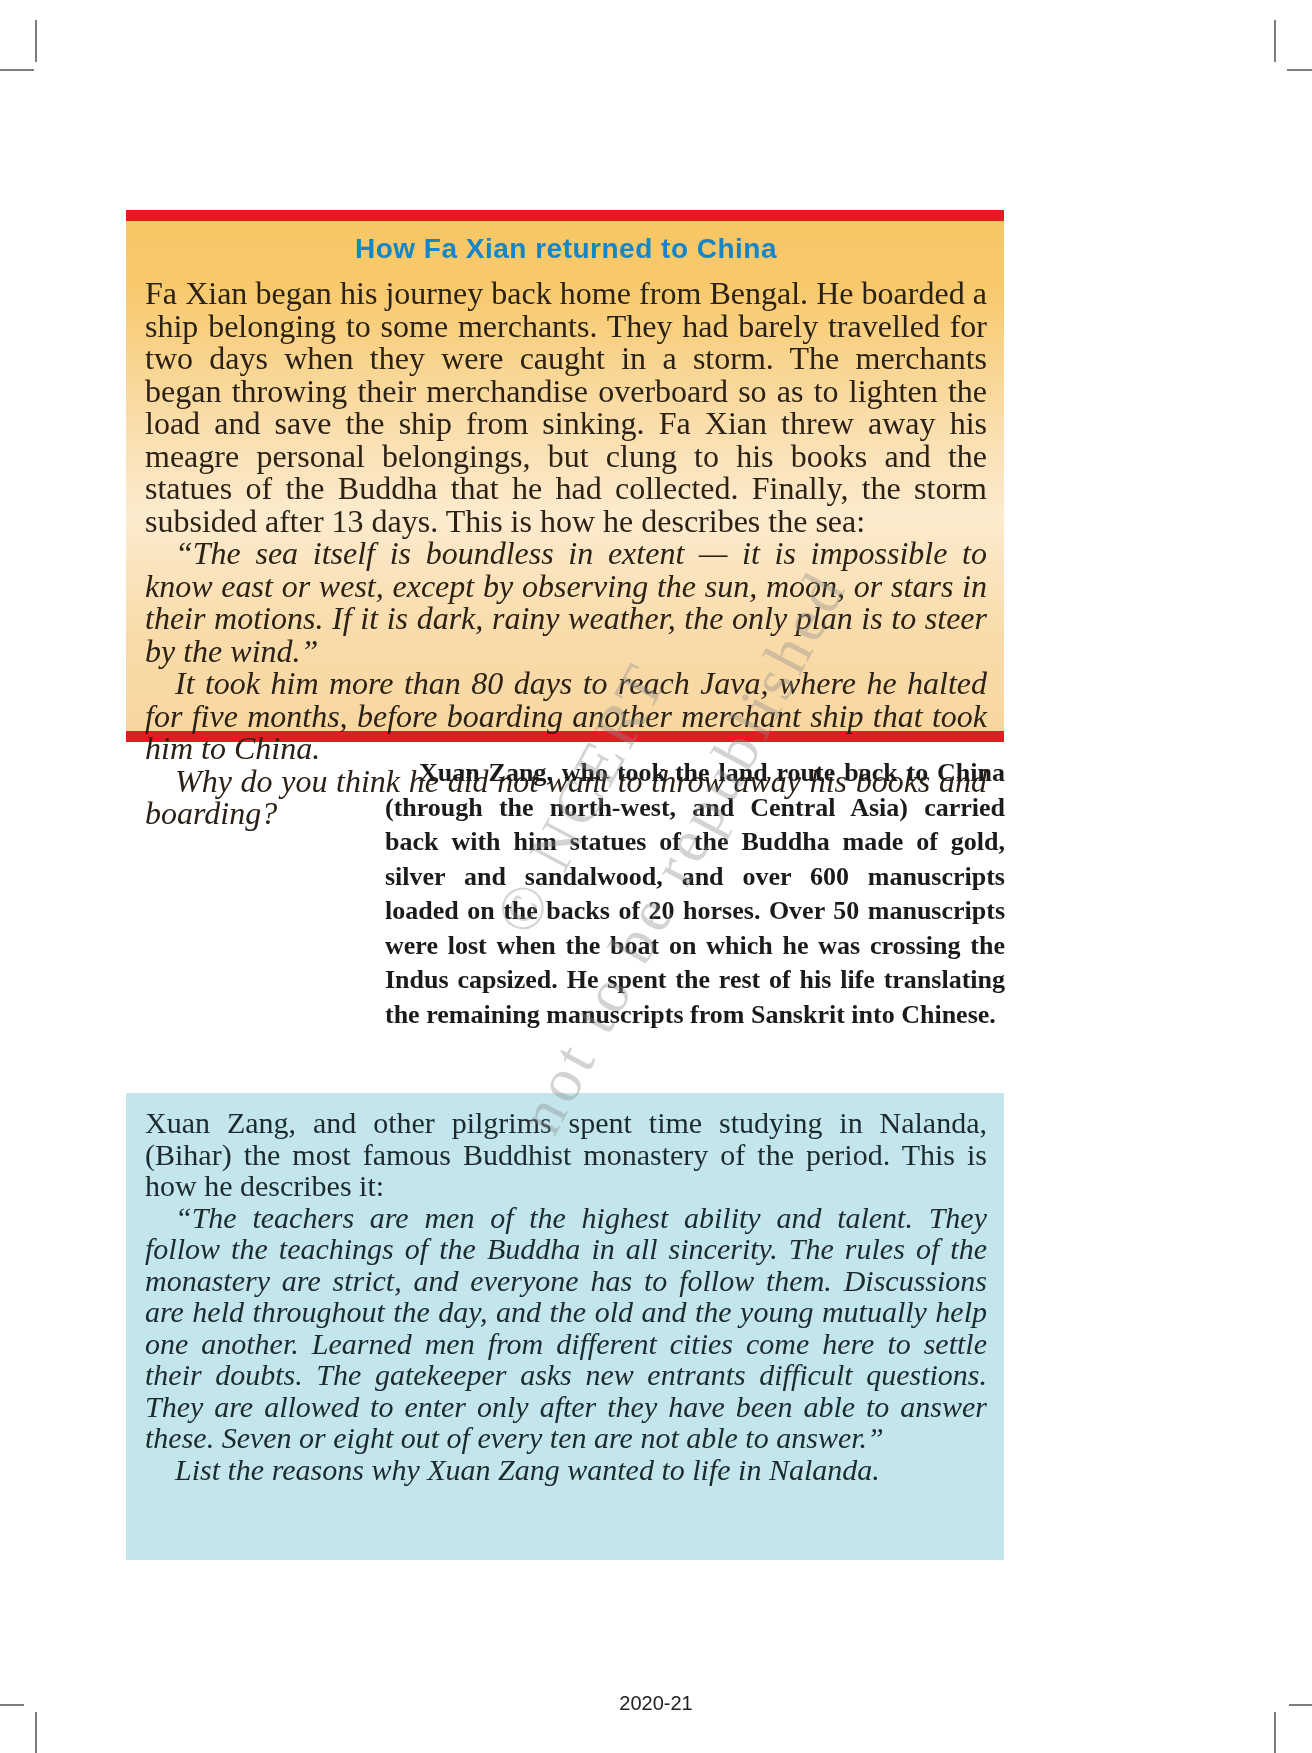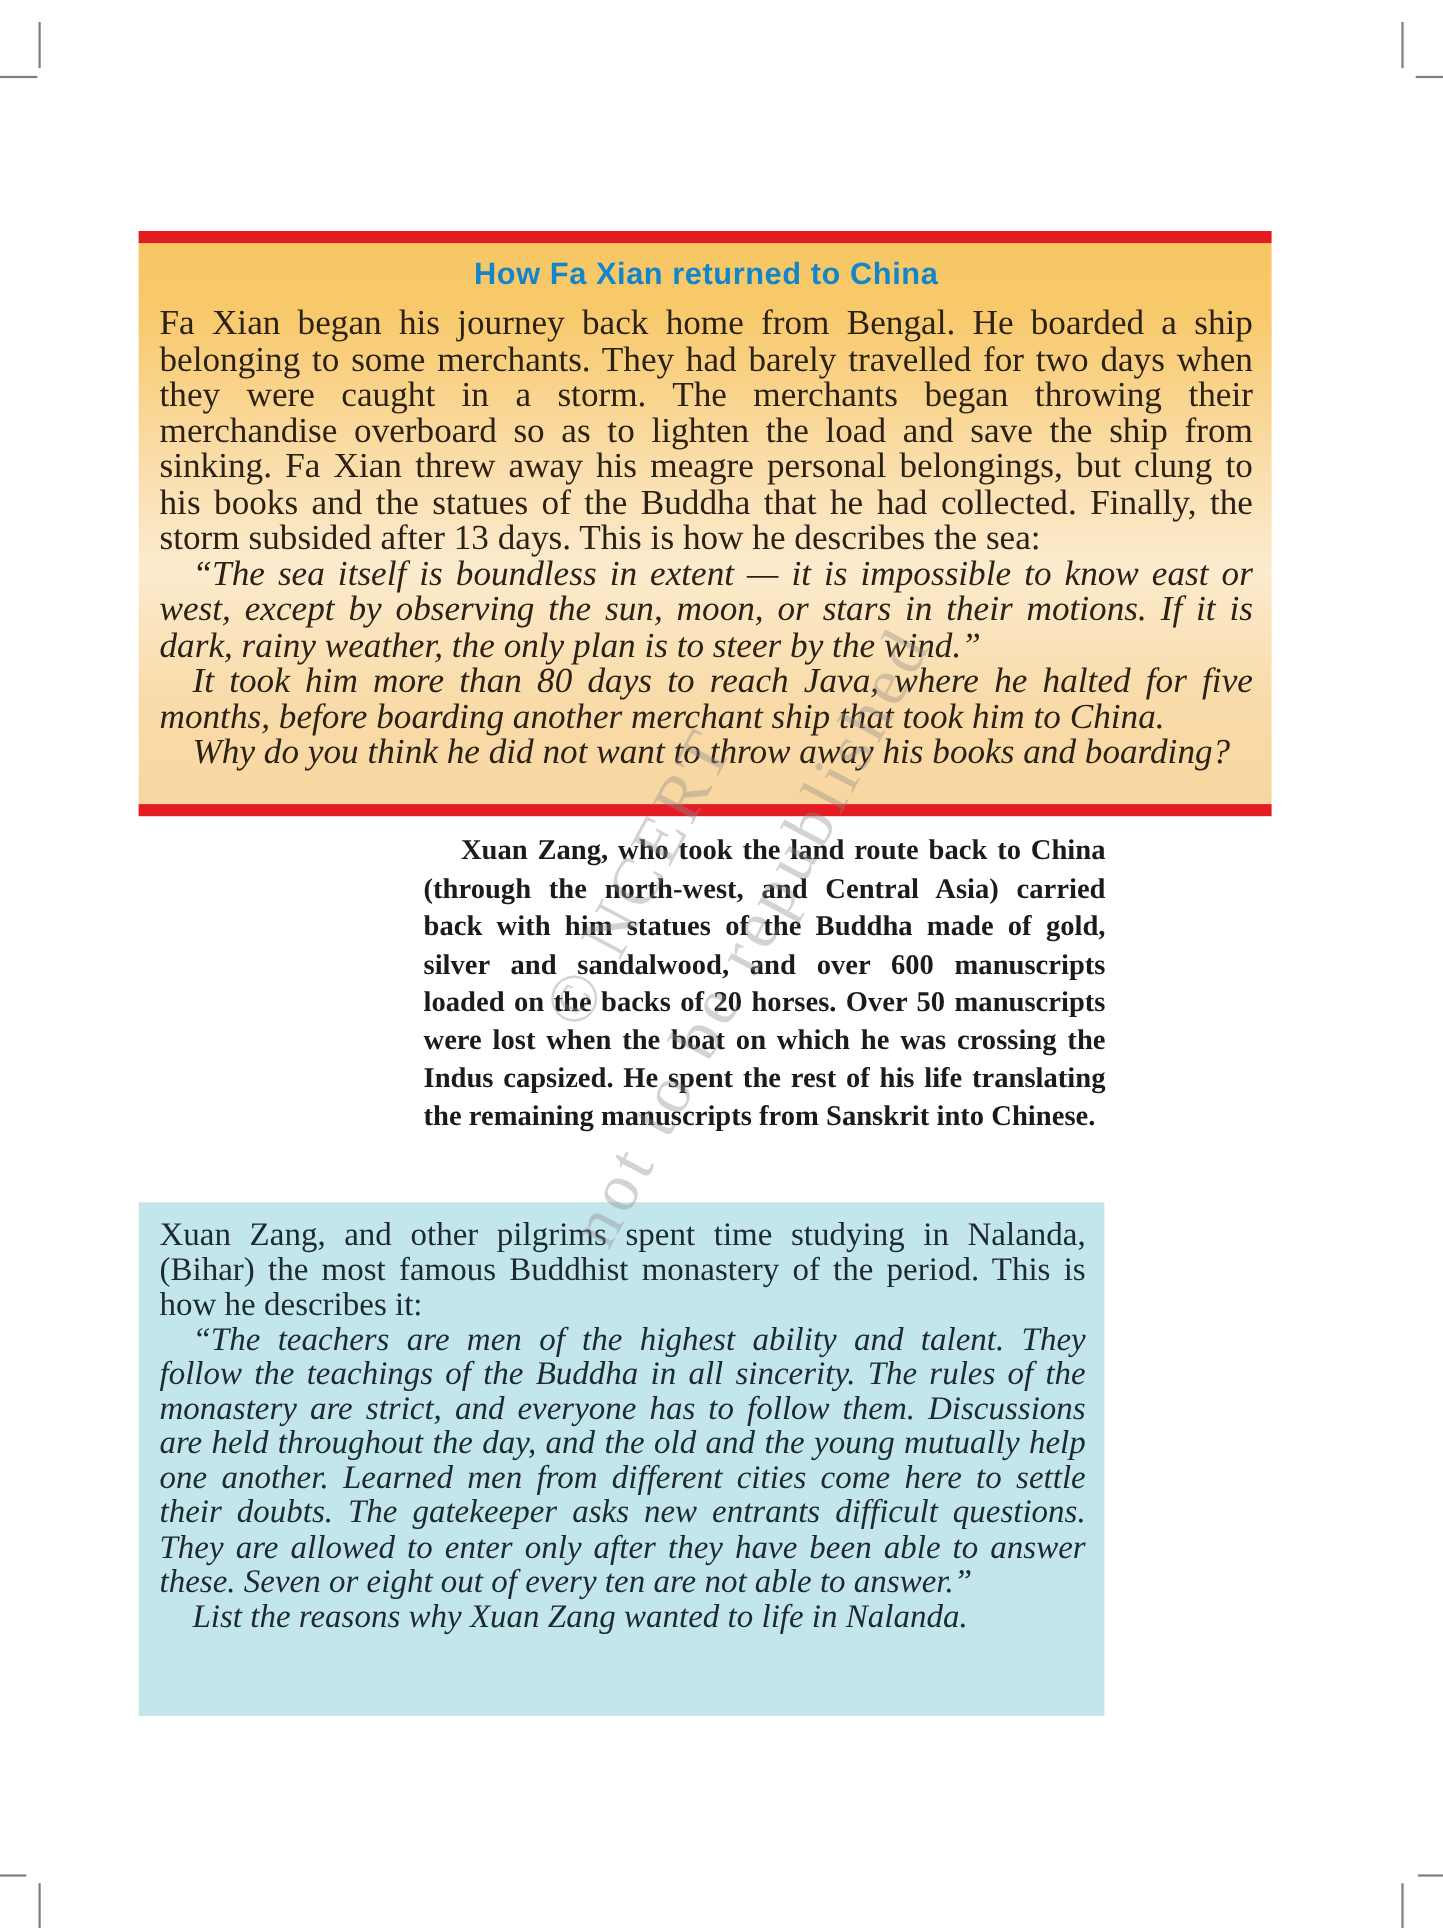--- a/index.html
+++ b/index.html
@@ -8,21 +8,21 @@
     width:1312px;height:1753px;
     background:#ffffff;
     overflow:hidden;
     font-family:"Liberation Serif", serif;
   }
   
   .crop{position:absolute;background:#7e7e7e;}
   
   .faxian-box{
     position:absolute;
-    left:126px;top:210px;width:1030px;height:532px;
+    left:126px;top:210px;width:878px;height:532px;
     box-sizing:border-box;
     border-top:11px solid #e41b23;
     border-bottom:11px solid #e41b23;
     background:linear-gradient(180deg,
       #f7c765 0%, #f8c96b 12%, #fadfb0 42%, #fcebce 58%,
       #f9dcab 80%, #f8d6a0 100%);
     padding:6px 17px 0 19px;
   }
   .box-title{
     font-family:"Liberation Sans", sans-serif;
@@ -123,14 +123,15 @@
     <p>Xuan Zang, and other pilgrims spent time studying in Nalanda, (Bihar) the most famous Buddhist monastery of the period. This is how he describes it:</p>
     <p class="indent">“The teachers are men of the highest ability and talent. They follow the teachings of the Buddha in all sincerity. The rules of the monastery are strict, and everyone has to follow them. Discussions are held throughout the day, and the old and the young mutually help one another. Learned men from different cities come here to settle their doubts.  The gatekeeper asks new entrants difficult questions. They are allowed to enter only after they have been able to answer these. Seven or eight out of every ten are not able to answer.”</p>
     <p class="indent magenta">List the reasons why Xuan Zang wanted to life in Nalanda.</p>
   </div>
 
   <div class="watermark">
     <div>© NCERT</div>
     <div>not to be republished</div>
   </div>
 
+  <div class="footer">2020-21</div>
 
 </div>
 
 </body></html>

